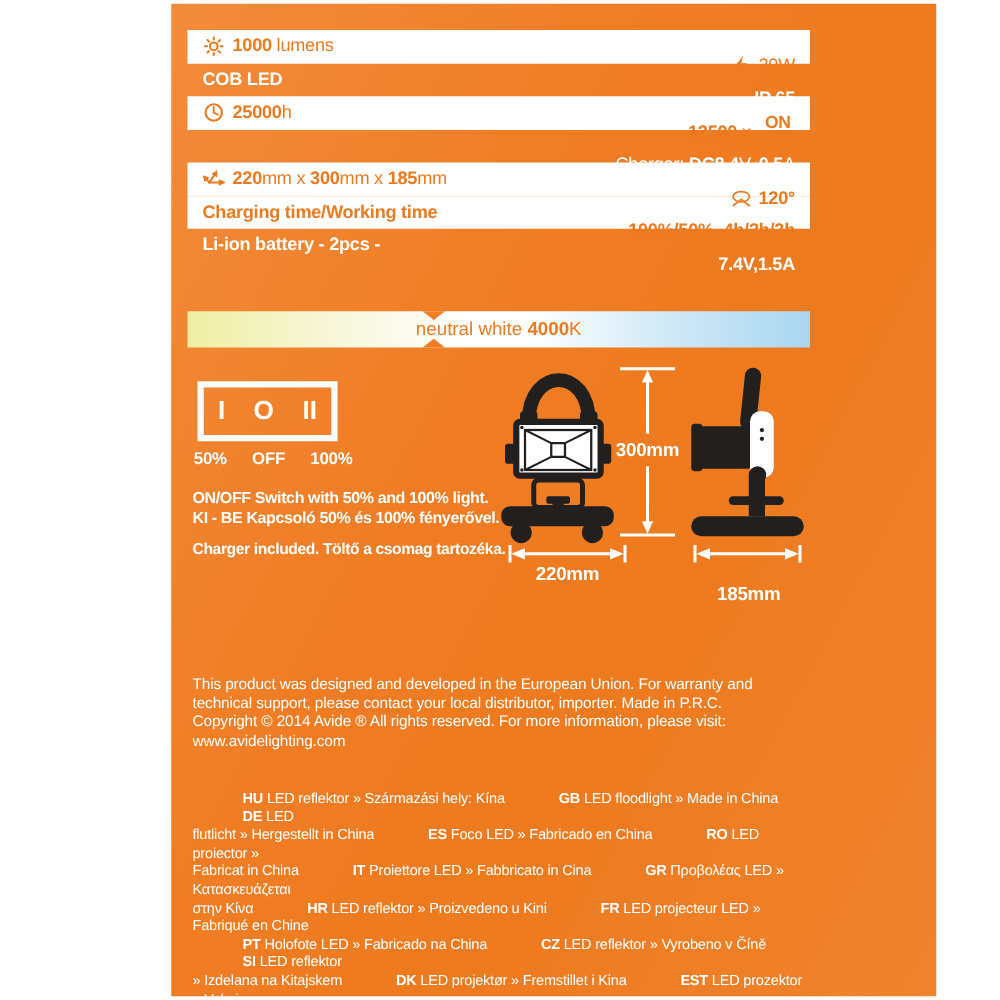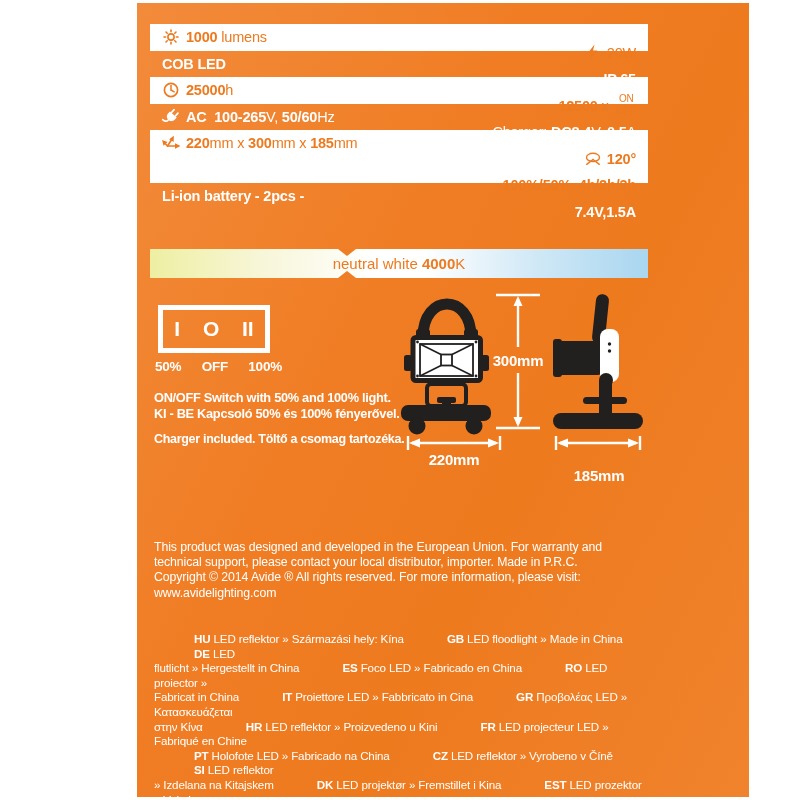--- a/index.html
+++ b/index.html
@@ -11,21 +11,21 @@
   
   .specs{position:absolute;left:13px;top:21px;width:498px;}
   .spec-row{height:26.5px;display:flex;align-items:center;padding:0 12px;box-sizing:border-box;
             font-size:14.5px;letter-spacing:-0.2px;line-height:1;}
   .spec-row.white{background:#ffffff;color:#ed7a1f;}
   .spec-row.orange{color:#ffffff;}
   .spec-row .left{display:flex;align-items:center;gap:6px;}
   .spec-row .right{margin-left:auto;display:flex;align-items:center;gap:5px;margin-top:31px;}
   .spec-row b{font-weight:bold;}
   .icn{display:inline-flex;width:18px;height:18px;align-items:center;justify-content:center;flex:0 0 auto;}
-  .fraction{display:inline-flex;flex-direction:column;align-items:center;font-size:10px;font-weight:normal;line-height:1;margin-left:3px;}
+  .fraction{display:inline-flex;flex-direction:column;align-items:center;font-size:14px;font-weight:bold;line-height:1;margin-left:3px;}
   .fraction .on{border-bottom:1.6px solid currentColor;padding:0 1px 1px 1px;margin-bottom:1px;}
 
   
   .temp-bar{position:absolute;left:13px;top:246px;width:498px;height:29px;
             background:linear-gradient(90deg,#eeefa2 0%,#f7f6d8 22%,#ffffff 45%,#ffffff 55%,#cfe8f6 78%,#a9d6f0 100%);
             display:flex;align-items:center;justify-content:center;color:#ed7a1f;font-size:15px;}
   .temp-bar b{font-weight:bold;}
   .temp-marker-top,.temp-marker-bottom{position:absolute;left:39.6%;width:0;height:0;margin-left:-9px;}
   .temp-marker-top{top:0;border-left:9px solid transparent;border-right:9px solid transparent;border-top:7px solid #ef7d24;}
   .temp-marker-bottom{bottom:0;border-left:9px solid transparent;border-right:9px solid transparent;border-bottom:7px solid #ef7d24;}
@@ -116,33 +116,20 @@
         <span class="right">
           <span><b>12500</b> x</span>
           <span class="fraction">
             <span class="on">ON</span>
             <span class="off">OFF</span>
           </span>
         </span>
       </div>
 
       <div class="spec-row orange">
-        <span class="left">
-          <span class="icn">
-            <svg width="18" height="18" viewBox="0 0 18 18">
-                <g transform="rotate(42 9 9)" stroke="#ffffff" fill="none" stroke-linecap="round">
-              <line x1="6.4" y1="1.5" x2="6.4" y2="5" stroke-width="1.7"></line>
-              <line x1="11.6" y1="1.5" x2="11.6" y2="5" stroke-width="1.7"></line>
-              <path d="M4.5 5.5 h9 v3 a4.5 4.5 0 0 1 -9 0 z" fill="#ffffff" stroke="none"></path>
-              <path d="M9 13 q0 3.5 -4.5 3.5" stroke-width="1.6"></path>
-            </g>
-              </svg>
-          </span>
-          <span><b>AC</b>&nbsp; <b>100-265</b>V, <b>50/60</b>Hz</span>
-        </span>
         <span class="right">
             <span>Charger: <b>DC8.4</b>V, <b>0.5</b>A</span>
           </span>
       </div>
 
       <div class="spec-row white">
         <span class="left">
           <span class="icn">
             <svg width="18" height="18" viewBox="0 0 18 18">
                 <g stroke="#ed7a1f" stroke-width="1.6" fill="#ed7a1f" stroke-linecap="round">
@@ -166,20 +153,23 @@
                   <line x1="10" y1="8.5" x2="17" y2="14"></line>
             </g>
               </svg>
           </span>
           <span><b>120°</b></span>
         </span>
       </div>
 
 
       <div class="spec-row white">
+        <span class="left">
+            <span><b>Charging time/Working time</b></span>
+          </span>
         <span class="right">
             <span><b>100%/50%</b> &nbsp;<b>4h/2h/3h</b></span>
           </span>
       </div>
 
       <div class="spec-row orange">
         <span class="left">
             <span><b>Li-ion battery - 2pcs -</b></span>
           </span>
         <span class="right">

